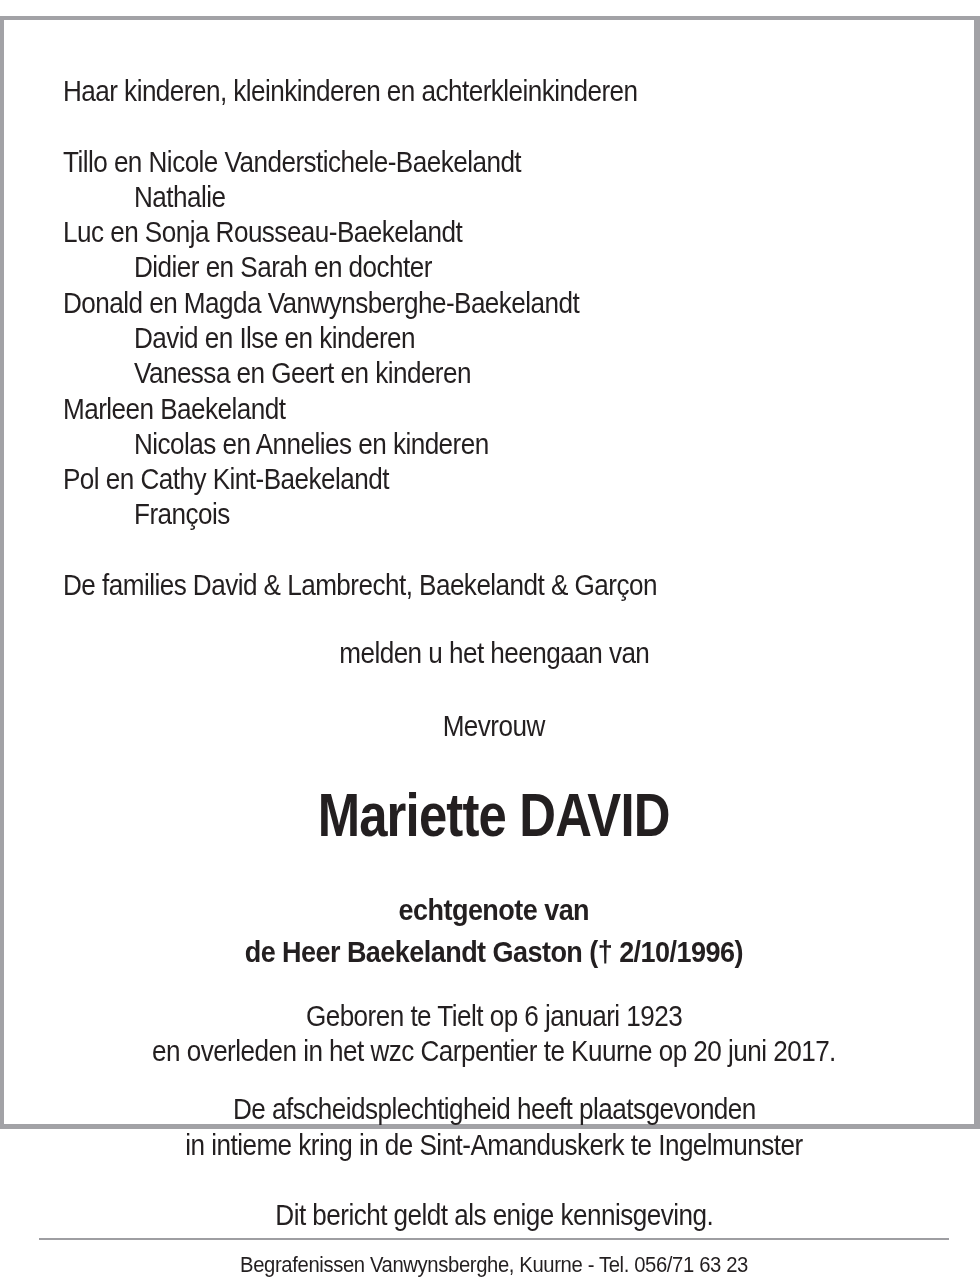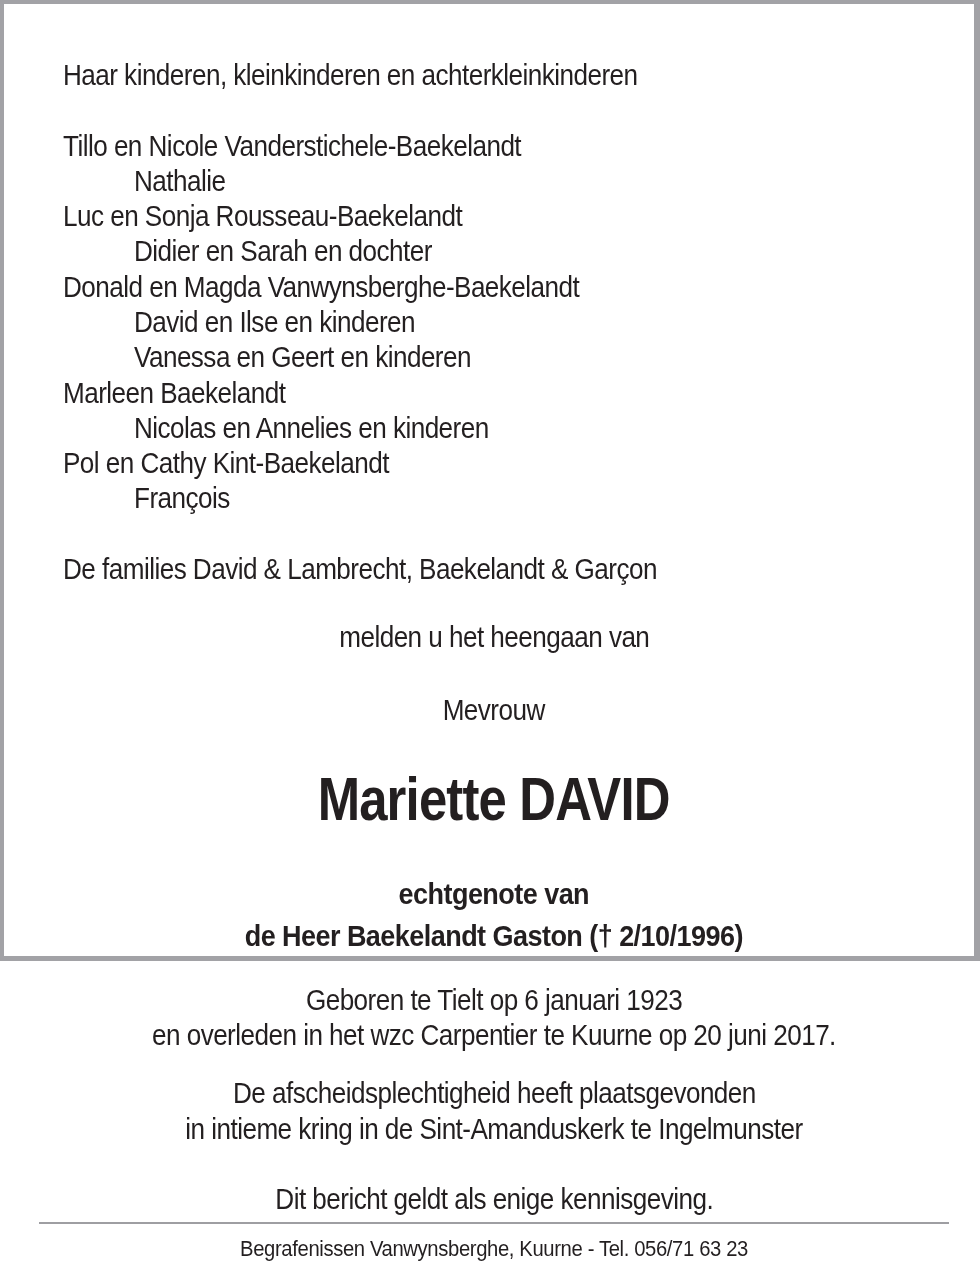--- a/index.html
+++ b/index.html
@@ -1,19 +1,19 @@
 <!DOCTYPE html>
 <html><head>
   <meta charset="utf-8">
   <style>
     html, body { margin: 0; padding: 0; background: #ffffff; }
     body { width: 980px; height: 1285px; overflow: hidden; }
     .frame {
-      position: absolute; left: 0; top: 0;
-      width: 980px; height: 961px;
+      position: absolute; left: 0; top: 16px;
+      width: 980px; height: 1113px;
       box-sizing: border-box;
       border-top: 4px solid #a2a2a6;
       border-left: 4px solid #a2a2a6;
       border-right: 6px solid #a2a2a6;
       border-bottom: 5px solid #a2a2a6;
       background: #ffffff;
       padding-left: 32px;
     }
     .t {
       position: absolute;

